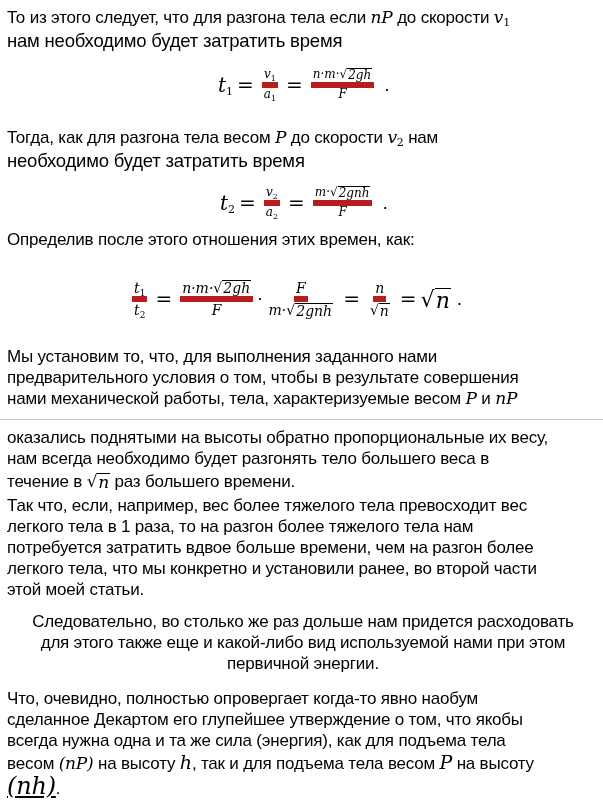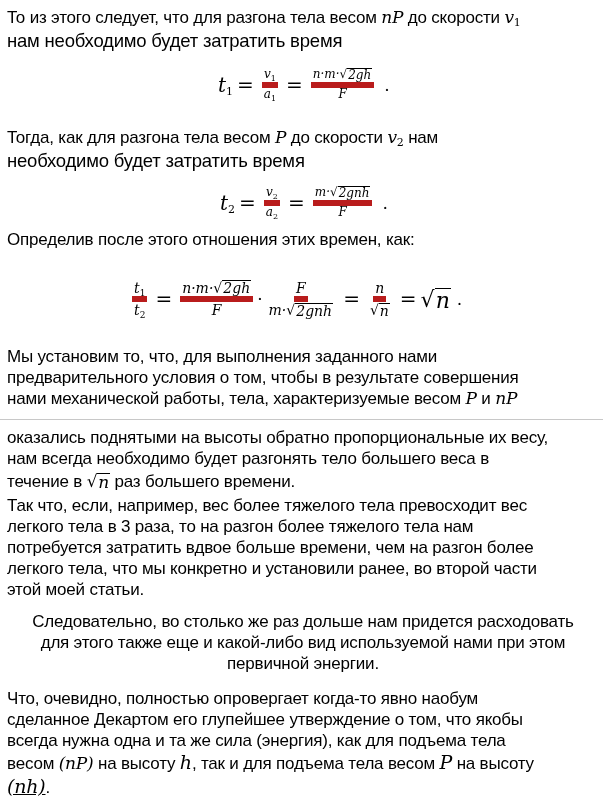--- a/index.html
+++ b/index.html
@@ -22,21 +22,21 @@
   .sqrt { display: inline-flex; align-items: flex-end; }
   .sqrt .rad { font-style: normal; }
   .sqrt .under { border-top: 1px solid #000; padding: 0 1px; line-height: 1.05; }
   .divider { position: absolute; left: 0; right: 0; top: 419px; height: 1px; background: #c8c8c8; }
   .dot { font-style: normal; margin-left: 6px; }
 </style>
 </head>
 <body>
 
 <div class="p" style="top:7px;">
-  <div><span>То из этого следует, что для разгона тела весом </span><span class="m">nP</span><span> до скорости </span><span class="m"><span>v</span><sub>1</sub></span></div>
+  <div><span>То из этого следует, что для разгона тела если </span><span class="m">nP</span><span> до скорости </span><span class="m"><span>v</span><sub>1</sub></span></div>
   <div class="big" style="margin-top:2px;">нам необходимо будет затратить время</div>
 </div>
 
 <div class="eq" style="left:218px; top:68px;">
   <span style="font-size:20px;"><span>t</span><sub>1</sub></span>
   <span class="eqs">=</span>
   <span class="frac small">
     <span class="num"><span>v</span><sub style="font-size:8px">1</sub></span>
     <span class="den"><span>a</span><sub style="font-size:8px">1</sub></span>
   </span>
@@ -125,31 +125,31 @@
   <div>оказались поднятыми на высоты обратно пропорциональные их весу,</div>
   <div>нам всегда необходимо будет разгонять тело большего веса в</div>
   <div style="margin-top:2px;"><span>течение  в </span><span class="sqrt m">
         <span class="rad">√</span>
         <span class="under">n</span>
       </span><span> раз большего времени.</span></div>
 </div>
 
 <div class="p" style="top:495px;">
   <div>Так что, если, например, вес более тяжелого тела превосходит вес</div>
-  <div>легкого тела в 3 раза, то на разгон более тяжелого тела нам</div>
+  <div>легкого тела в 1 раза, то на разгон более тяжелого тела нам</div>
   <div>потребуется затратить вдвое больше времени, чем на разгон более</div>
   <div>легкого тела, что мы конкретно и установили ранее, во второй части</div>
   <div>этой моей статьи.</div>
 </div>
 
 <div class="p" style="top:611px;text-align:center;">
   <div>Следовательно, во столько же раз дольше нам придется расходовать</div>
   <div>для этого также еще и какой-либо вид используемой нами при этом</div>
   <div>первичной энергии.</div>
 </div>
 
 <div class="p" style="top:688px;">
   <div>Что, очевидно, полностью опровергает когда-то явно наобум</div>
   <div>сделанное Декартом его глупейшее утверждение о том, что якобы</div>
   <div>всегда нужна одна и та же сила (энергия), как для подъема тела</div>
   <div style="margin-top:1px;"><span>весом </span><span class="m">(nP)</span><span> на высоту </span><span class="m" style="font-size:19px;">h</span><span>, так и для подъема тела весом </span><span class="m" style="font-size:19px;">P</span><span> на высоту</span></div>
-  <div style="margin-top:2px;"><span class="m" style="font-size:19px;text-decoration:underline;">(nh)</span><span>.</span></div>
+  <div style="margin-top:2px;"><span class="m" style="font-size:24px;text-decoration:underline;">(nh)</span><span>.</span></div>
 </div>
 
 </body></html>

